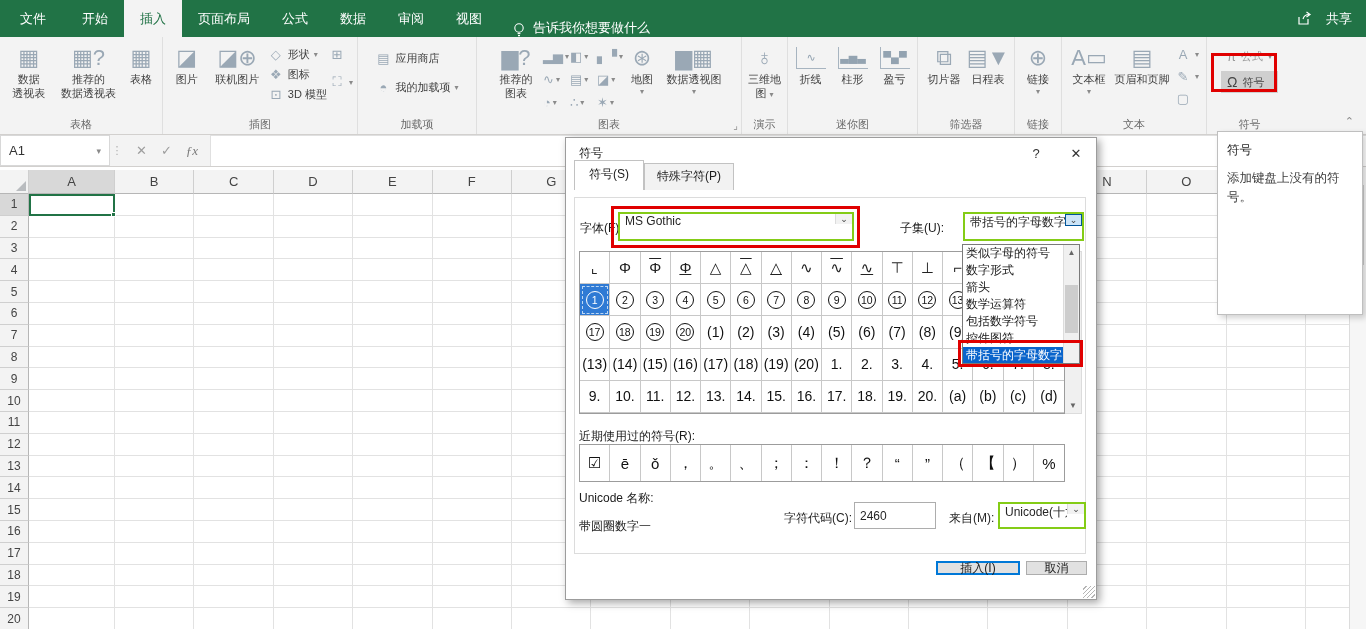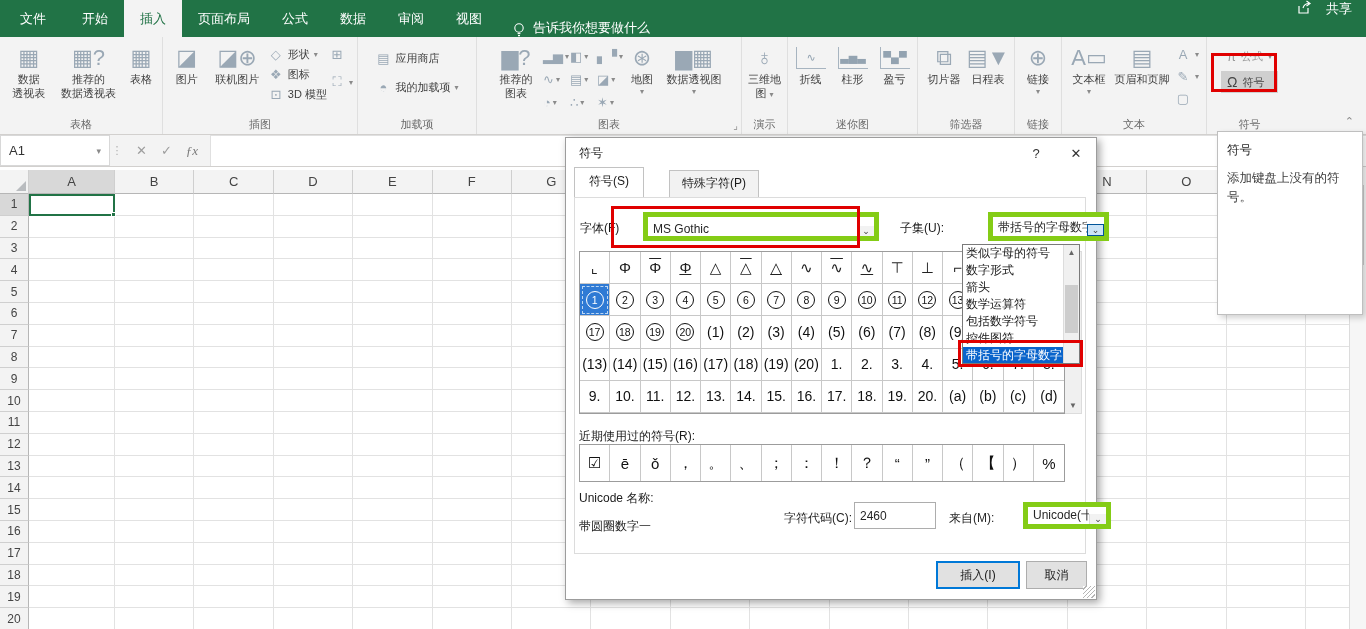--- a/index.html
+++ b/index.html
@@ -9,21 +9,21 @@
     font-family:"Liberation Sans","DejaVu Sans",sans-serif; color:#262626;
     background:#fff; font-size:12px;
   }
   
   .tabbar { position:absolute; left:0; top:0; width:1366px; height:37px;
     background:#217346; display:flex; align-items:stretch; color:#fff; }
   .tab { display:flex; align-items:center; padding:0 16px; font-size:13px; cursor:default; }
   .tab.active { background:#f3f3f3; color:#217346; }
   .tab.file { padding:0 20px; }
   .tellme { display:flex; align-items:flex-end; gap:7px; margin-left:14px; font-size:13px; }
-  .share { position:absolute; right:14px; top:0; height:37px; display:flex; gap:14px; font-size:13px; }
+  .share { position:absolute; right:14px; top:0; height:37px; display:flex; align-items:center; gap:14px; font-size:13px; }
   
   .ribbon { position:absolute; left:0; top:37px; width:1366px; height:98px;
     background:#f3f3f3; border-bottom:1px solid #d2d0ce; display:flex; }
   .rgroup { position:relative; border-right:1px solid #dfdfdf; padding:4px 4px 16px 4px;
     display:flex; align-items:flex-start; justify-content:center; gap:2px; flex:none; }
   .glabel { position:absolute; bottom:2px; left:0; right:0; text-align:center;
     font-size:11px; color:#696969; white-space:nowrap; }
   .bigbtn { width:52px; display:flex; flex-direction:column; align-items:center;
     padding-top:2px; font-size:11px; color:#3f3f3f; text-align:center; line-height:1.25; }
   .bigbtn .bicon { height:30px; display:flex; align-items:center; justify-content:center;
@@ -82,27 +82,27 @@
   .vscroll .arr { height:16px; display:flex; align-items:center; justify-content:center; color:#8a8a8a; font-size:8px; }
   .vscroll .thumb { margin:2px 2px; height:80px; background:#cdcdcd; }
   
   .dialog { position:absolute; left:565px; top:137px; width:532px; height:463px; background:#fff;
     border:1px solid #9c9c9c; box-shadow:3px 3px 8px rgba(0,0,0,.35); z-index:10; font-size:12px; }
   .dtitle { position:absolute; left:0; top:0; right:0; height:30px; display:flex; align-items:center; }
   .dtitle .ttext { padding-left:13px; font-size:12px; color:#1a1a1a; }
   .dtitle .wbtn { width:40px; height:30px; display:flex; align-items:center; justify-content:center;
     color:#333; font-size:13px; }
   .dtitle .spacer { flex:1; }
-  .dtabs { position:absolute; left:8px; top:29px; display:flex; align-items:flex-end;gap:25px; }
+  .dtabs { position:absolute; left:8px; top:22px; display:flex; align-items:flex-end; }
   .dtab { border:1px solid #c2c2c2; border-bottom:none; background:#f2f2f2; padding:4px 12px 5px;
     font-size:12px; color:#1a1a1a; }
   .dtab.active { background:#fff; padding:5px 14px 7px; position:relative; z-index:2; }
   .pagebox { position:absolute; left:8px; top:59px; width:512px; height:357px; border:1px solid #dcdcdc; background:#fff; }
   .flabel { position:absolute; font-size:12px; color:#1a1a1a; }
-  .combo { position:absolute; background:#fff; border:5px solid #84cc16; display:flex; align-items:flex-end;margin-left:25px; }
+  .combo { position:absolute; background:#fff; border:2px solid #84cc16; display:flex; align-items:flex-start; }
   .combo .cval { flex:1; display:flex; align-items:center; padding:0 5px; font-size:12px;
     white-space:nowrap; overflow:hidden; }
   .combo .cbtn { width:17px; display:flex; align-items:center; justify-content:center;
     font-size:9px; color:#444; background:#f2f2f2; border-left:1px solid #dcdcdc; }
   .combo .cbtn.open { background:#cce4f7; border:1px solid #005499; }
   .symgrid { position:absolute; left:13px; top:113px; width:486px; height:163px; border:1px solid #9c9c9c;
     display:grid; grid-template-columns:repeat(16,1fr); grid-auto-rows:32.2px; background:#fff; }
   .scell { border-right:1px solid #c8c8c8; border-bottom:1px solid #c8c8c8; display:flex;
     align-items:center; justify-content:center; font-size:14px; color:#111; overflow:hidden; }
   .scell:nth-child(16n) { border-right:none; }
@@ -125,21 +125,21 @@
   .rcell:last-child { border-right:none; }
   .uni-label { position:absolute; left:13px; top:352px; font-size:12px; color:#1a1a1a; }
   .uni-name { position:absolute; left:13px; top:380px; font-size:12px; color:#1a1a1a; }
   .cc-label { position:absolute; left:218px; top:372px; font-size:12px; }
   .cc-input { position:absolute; left:288px; top:364px; width:82px; height:27px; border:1px solid #adadad;
     background:#fff; display:flex; align-items:center; padding:0 5px; font-size:12px; }
   .from-label { position:absolute; left:383px; top:372px; font-size:12px; }
   .from-combo { left:432px; top:364px; width:88px; height:27px; }
   .font-combo { left:52px; top:74px; width:236px; height:29px; }
   .subset-combo { left:397px; top:74px; width:121px; height:29px; }
-  .btn { position:absolute; height:28px; background:#e1e1e1; border:1px solid #adadad;
+  .btn { position:absolute; height:14px; background:#e1e1e1; border:1px solid #adadad;
     display:flex; align-items:center; justify-content:center; font-size:12px; color:#1a1a1a; }
   .btn.primary { border:2px solid #0078d7; }
   .grip { position:absolute; right:1px; bottom:1px; width:12px; height:12px;
     background:repeating-linear-gradient(135deg,#fff 0 2px,#b5b5b5 2px 3px); }
   
   .ddlist { position:absolute; left:962px; top:244px; width:118px; height:120px; background:#fff;
     border:1px solid #7a7a7a; z-index:20; display:flex; }
   .dditems { flex:1; overflow:hidden; }
   .dditem { height:17px; display:flex; align-items:center; padding:0 3px; font-size:12px;
     color:#1a1a1a; white-space:nowrap; }

